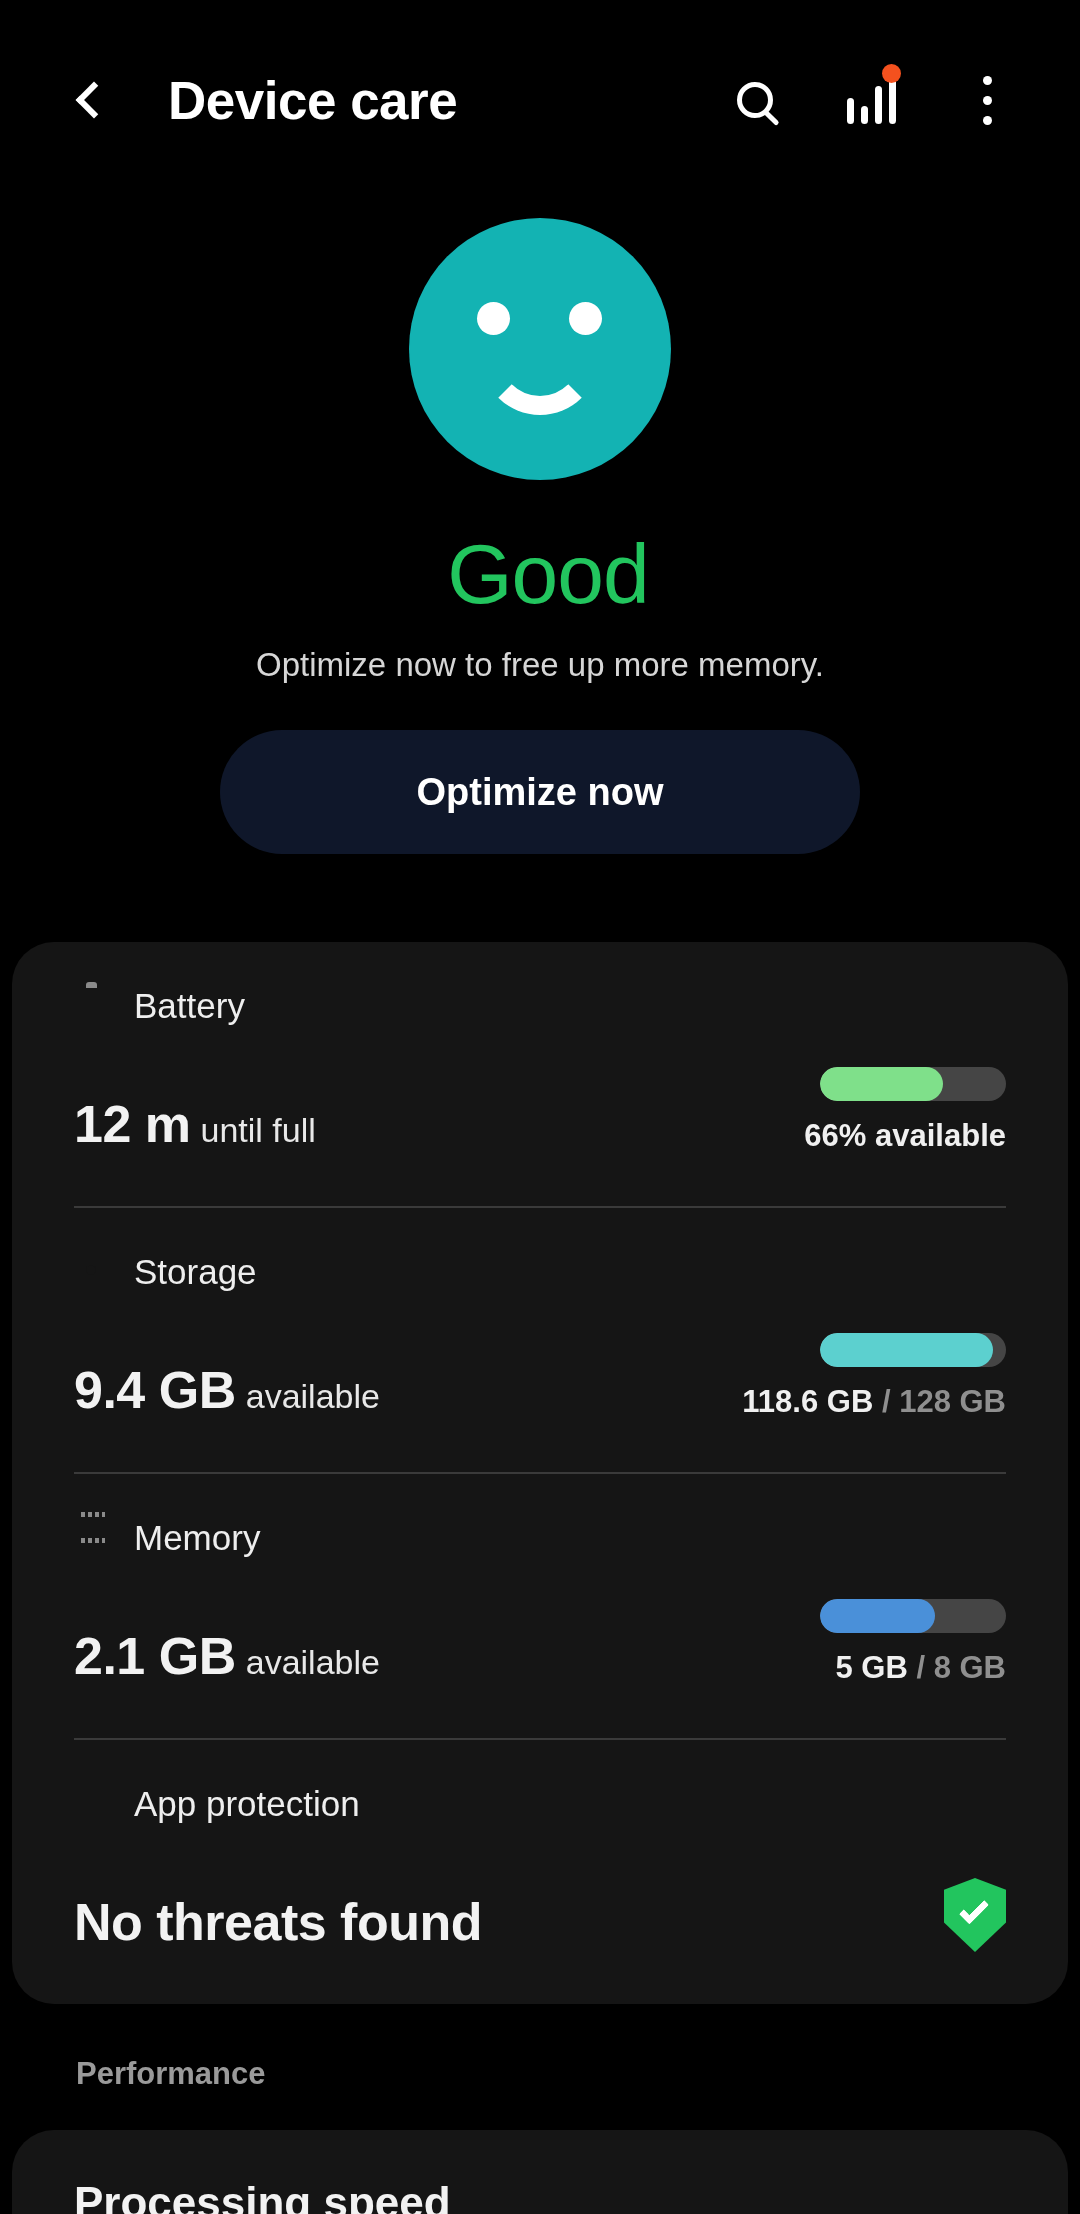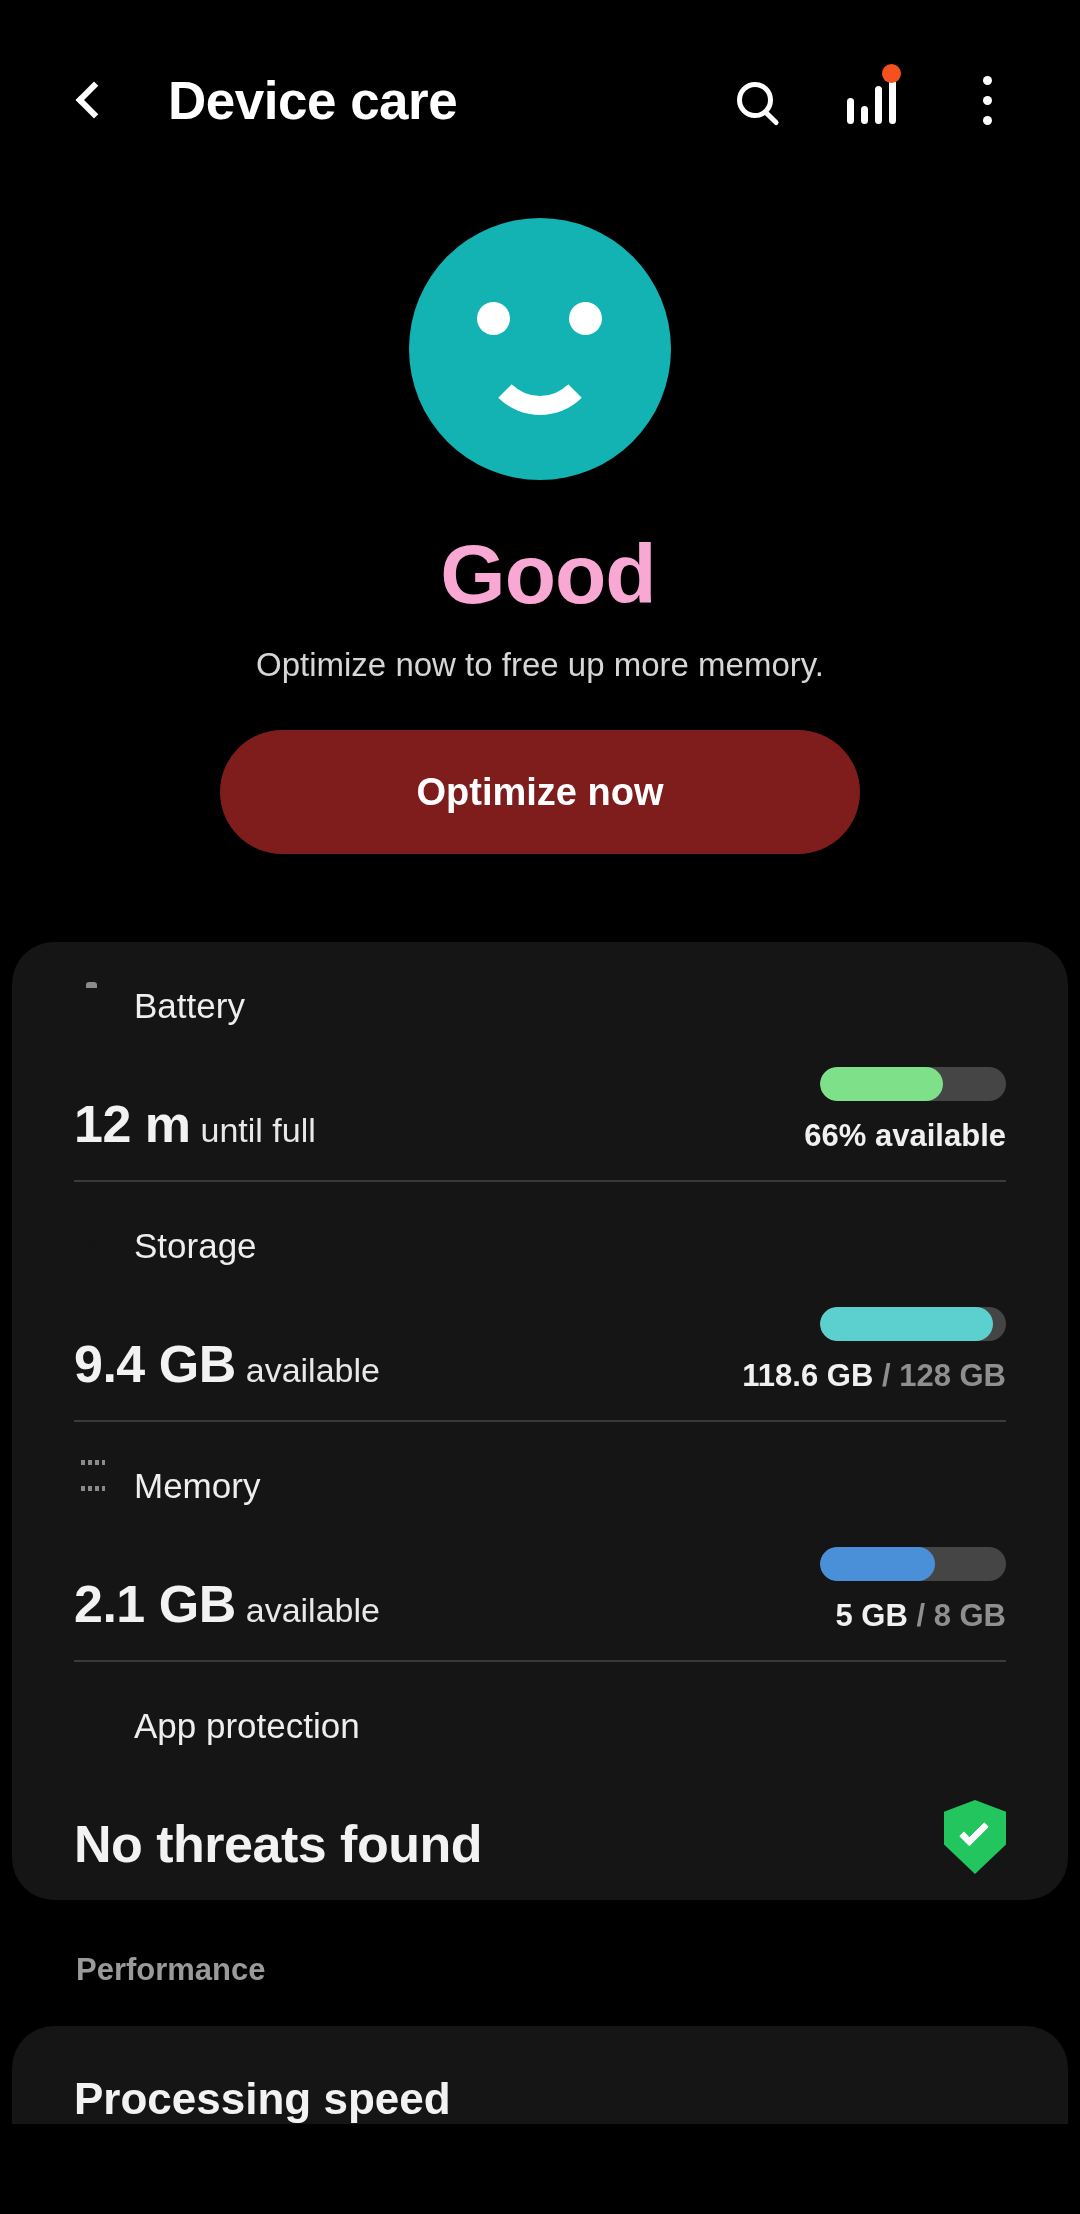--- a/index.html
+++ b/index.html
@@ -113,23 +113,23 @@
     position:absolute;
     width:118px; height:60px;
     left:72px; top:137px;
     border-bottom:19px solid #ffffff;
     border-left:19px solid transparent;
     border-right:19px solid transparent;
     border-radius:0 0 70px 70px;
     box-sizing:border-box;
   }
   .status-title{
-    color:#f9a8d4;
+    color:#22c55e;
     font-size:84px;
-    font-weight:700;
+    font-weight:400;
     margin-top:52px;
     letter-spacing:-1px;
     line-height:1;
     padding-left:16px;
   }
   .status-sub{
     color:#d6d6d6;
     font-size:33px;
     margin-top:30px;
     font-weight:400;
@@ -148,21 +148,21 @@
     cursor:pointer;
   }
 
   
   .card{
     background:#151515;
     border-radius:42px;
     margin:88px 12px 0 12px;
     padding:0 62px;
   }
-  .row{ padding:44px 0 26px 0; position:relative; }
+  .row{ padding:44px 0 52px 0; position:relative; }
   .row + .row{ border-top:2px solid #3a3a3a; }
   .row-head{
     display:flex;
     align-items:center;
     gap:22px;
   }
   .row-label{
     color:#eeeeee;
     font-size:35px;
     font-weight:400;
@@ -343,21 +343,21 @@
 
 <div class="hero">
   <div class="smiley" id="smiley" style="background: rgb(19, 179, 179);">
     <span class="eye l"></span>
     <span class="eye r"></span>
     <span class="mouth"></span>
   </div>
   <div class="status-title">Good</div>
   <div class="status-sub">Optimize now to free up more memory.</div>
   <div class="optimize-wrap">
-    <button class="optimize-btn" id="optimize-btn" style="background: #7f1d1d;">Optimize now</button>
+    <button class="optimize-btn" id="optimize-btn" style="background: #0f172a;">Optimize now</button>
   </div>
 </div>
 
 <div class="card">
 
   <div class="row">
     <div class="row-head">
       <span class="ic"><span class="ic-battery"></span></span>
       <span class="row-label">Battery</span>
     </div>

